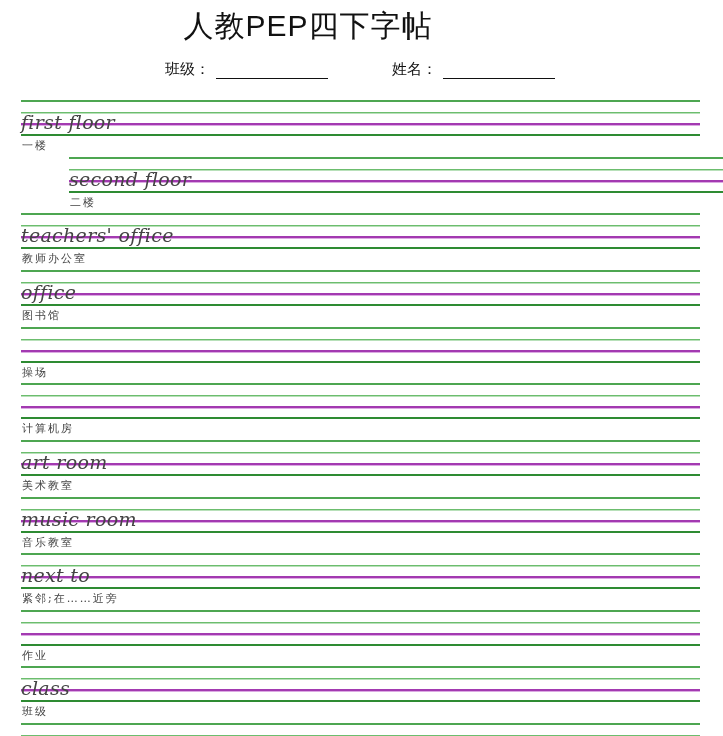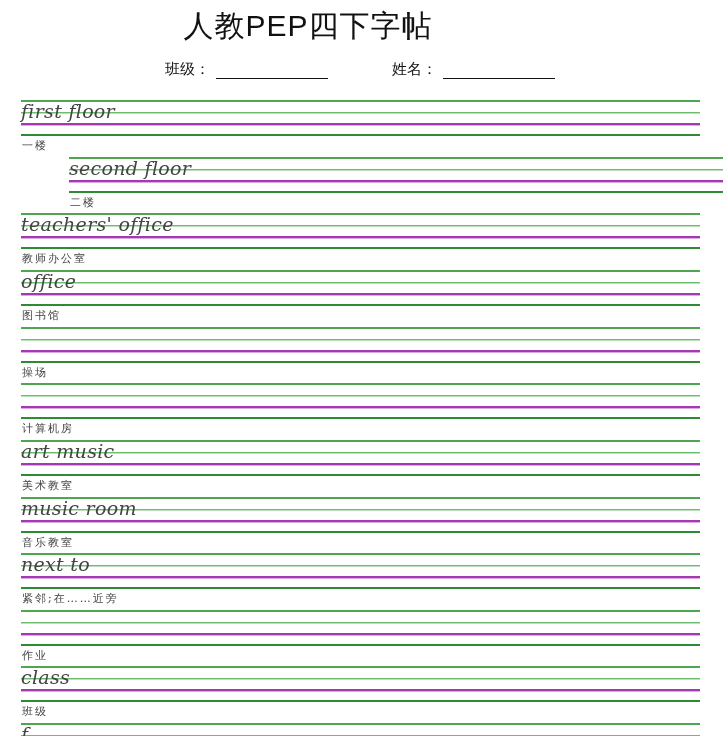--- a/index.html
+++ b/index.html
@@ -10,21 +10,21 @@
   .field { position:absolute; display:flex; align-items:center; }
   .field .lbl { font-family:"DejaVu Serif", serif; }
   .field .blank { display:inline-block; width:112px; border-bottom:1px solid #111; height:17px; margin-left:6px; }
   .sheet { position:absolute; left:21px; top:100px; width:679px; }
   .group { position:absolute; left:0; width:679px; height:57px; }
   .ln { position:absolute; left:0; width:679px; }
   .ln.top { top:0; height:2px; background:#4ea651; }
   .ln.mid { top:12px; height:1px; background:#6cbd6e; box-shadow:0 1px 0 #b8e0b9; }
   .ln.base { top:23px; height:2px; background:#a33ab1; box-shadow:0 1px 0 #dca9e3; }
   .ln.bot { top:34px; height:2px; background:#2e8b33; }
-  .word { position:absolute; left:0; top:0; font-family:"DejaVu Serif", serif; font-style:italic; font-size:19px; color:#444; line-height:22px; white-space:nowrap; letter-spacing:0.3px; }
+  .word { position:absolute; left:0; top:11px; font-family:"DejaVu Serif", serif; font-style:italic; font-size:19px; color:#444; line-height:22px; white-space:nowrap; letter-spacing:0.3px; }
   .cn { position:absolute; left:1px; top:39px; font-size:11px; color:#444; line-height:13px; white-space:nowrap; letter-spacing:2px; }
 </style>
 </head>
 <body>
 
 <div class="title">
   <span>人教</span><span class="latin">PEP</span><span>四下字帖</span>
 </div>
 
 <div class="fields">
@@ -83,21 +83,21 @@
     <div class="ln mid"></div>
     <div class="ln base"></div>
     <div class="ln bot"></div>
     <div class="cn">计算机房</div>
   </div>
   <div class="group" style="top:340px;">
     <div class="ln top"></div>
     <div class="ln mid"></div>
     <div class="ln base"></div>
     <div class="ln bot"></div>
-    <div class="word">art music</div>
+    <div class="word">art room</div>
     <div class="cn">美术教室</div>
   </div>
   <div class="group" style="top:397px;">
     <div class="ln top"></div>
     <div class="ln mid"></div>
     <div class="ln base"></div>
     <div class="ln bot"></div>
     <div class="word">music room</div>
     <div class="cn">音乐教室</div>
   </div>

